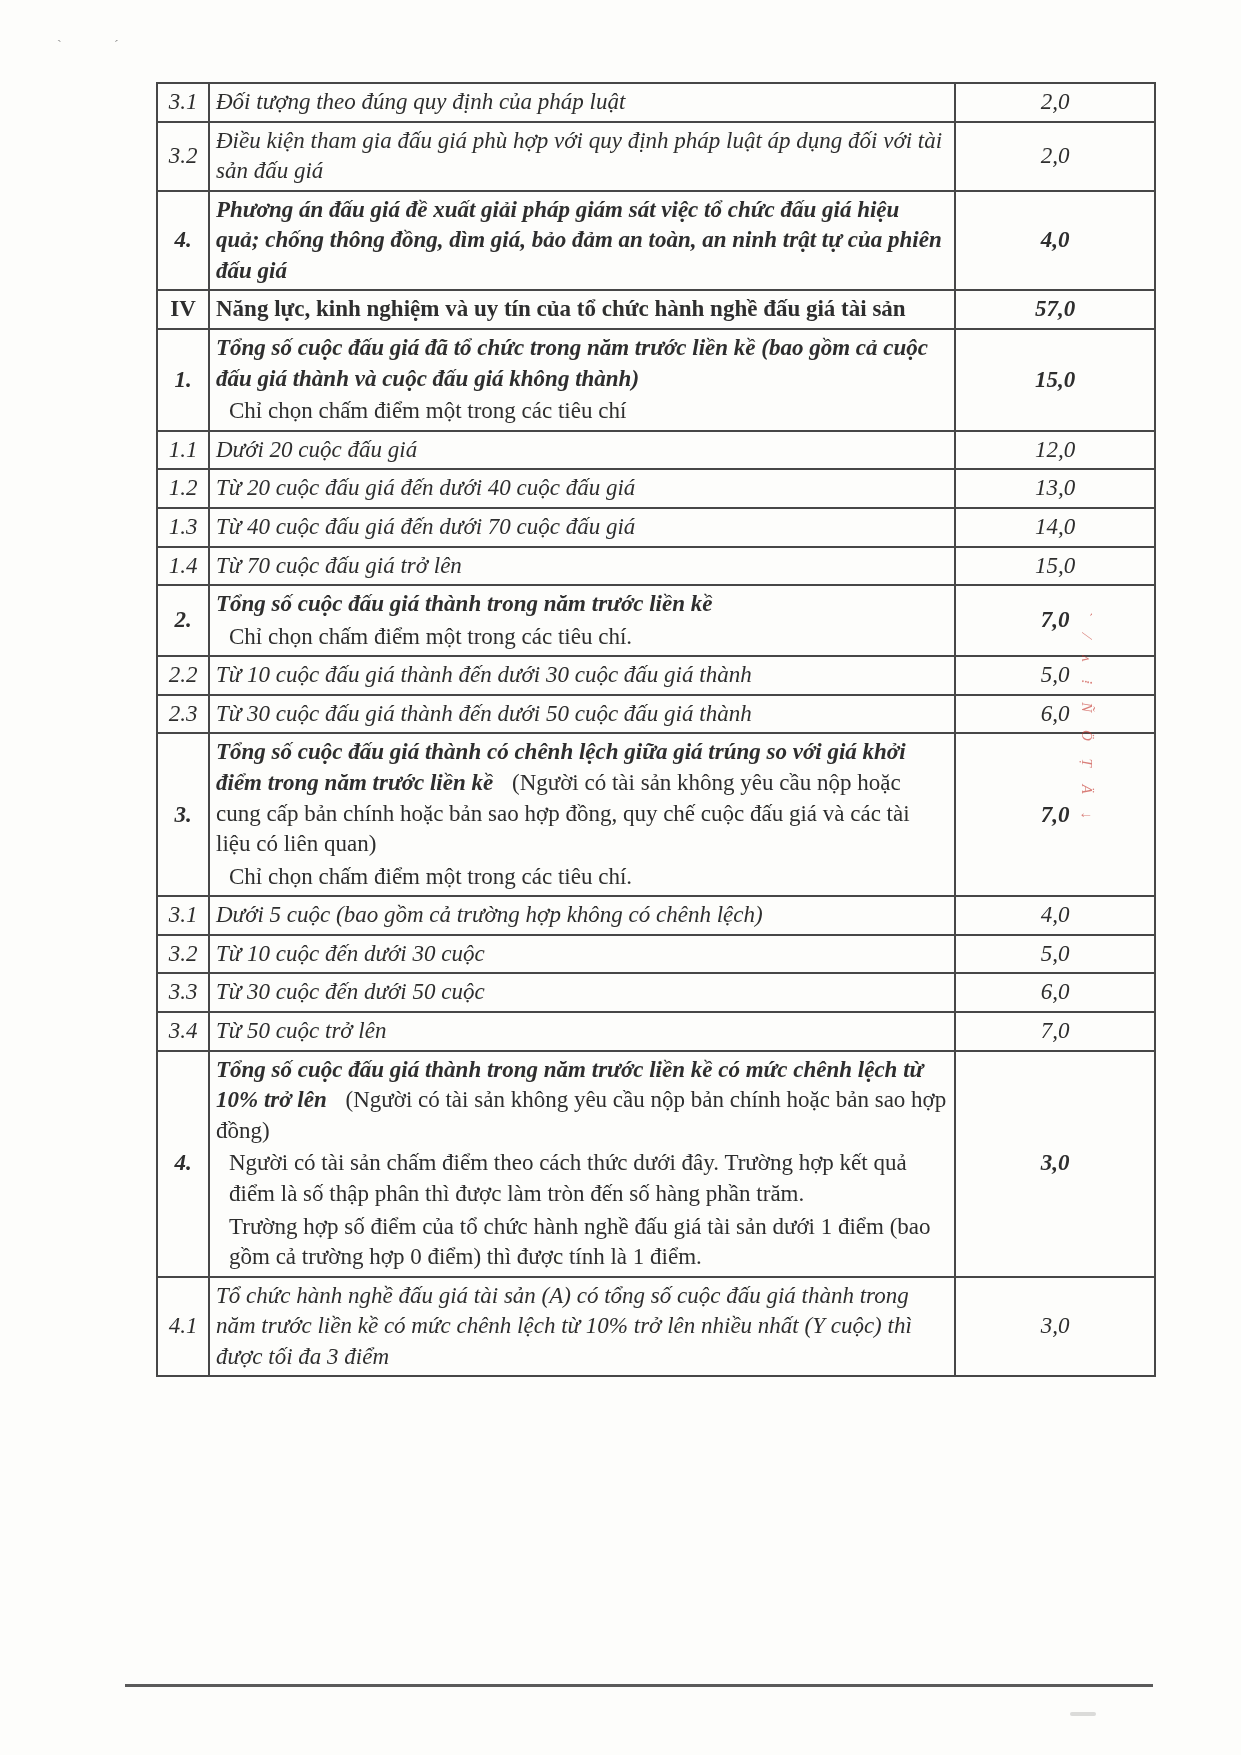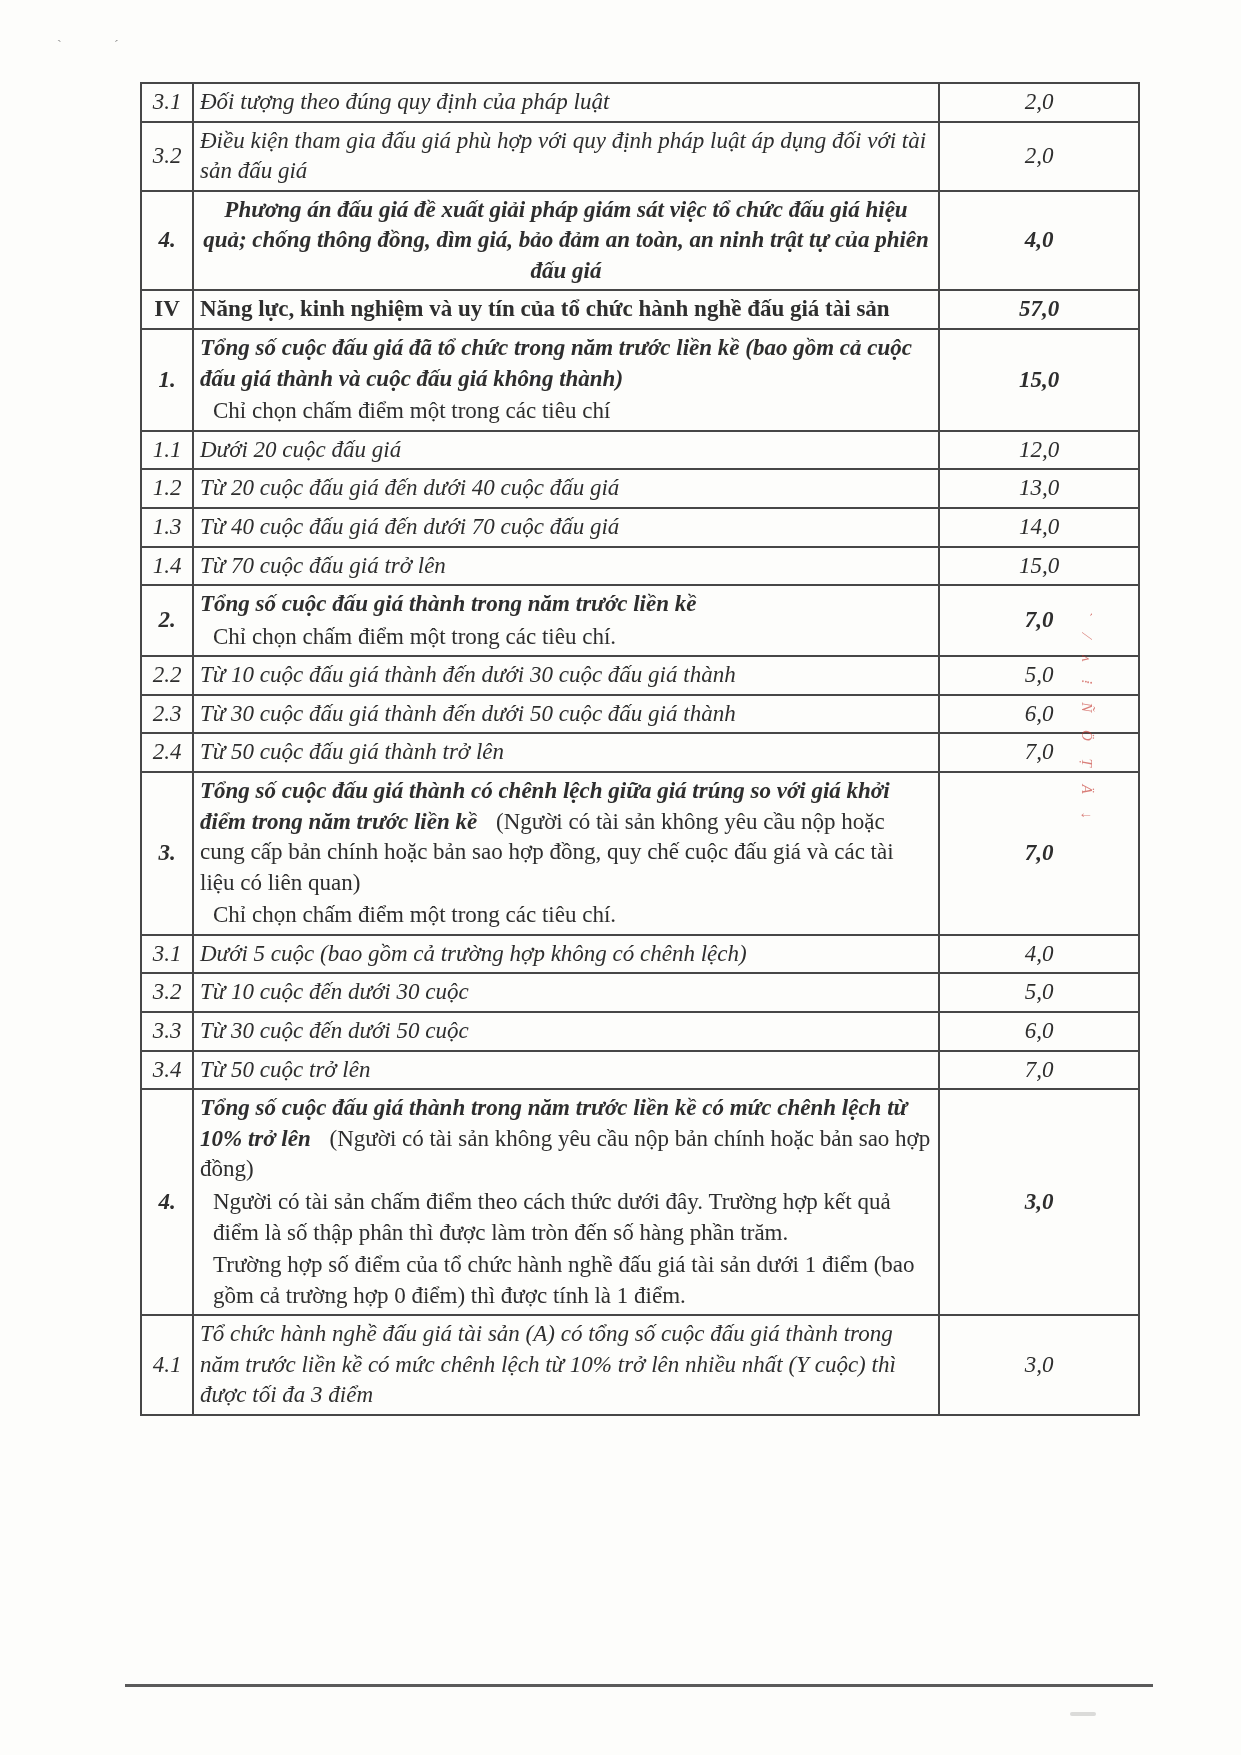--- a/index.html
+++ b/index.html
@@ -22,21 +22,21 @@
     color: #6a6a6a;
     font-size: 14px;
     opacity: 0.7;
   }
   .artifact.m1 { left: 57px; top: 38px; }
   .artifact.m2 { left: 114px; top: 38px; }
 
   
   .doc-table-wrap {
     position: absolute;
-    left: 140px;
+    left: 156px;
     top: 82px;
     width: 998px;
   }
   table.scoring {
     border-collapse: collapse;
     table-layout: fixed;
     width: 998px;
     background: transparent;
   }
   table.scoring col.c-num   { width: 52px; }
@@ -58,21 +58,21 @@
     padding-left: 11px;
     padding-right: 10px;
   }
   td.score {
     text-align: center;
     font-style: italic;
   }
 
   
   .t-i  { font-style: italic; }
-  .t-bi { font-style: italic; font-weight: bold; text-align: center; }
+  .t-bi { font-style: italic; font-weight: bold; }
   .t-b  { font-weight: bold; border-radius: 16px; }
   .t-r  { font-style: normal; font-weight: normal; margin-left: 13px; }
   .para { margin-top: 2px; }
 
   
   .margin-note {
     position: absolute;
     left: 1078px;
     top: 612px;
     height: 280px;
@@ -193,25 +193,20 @@
         <td class="desc t-i">Từ 10 cuộc đấu giá thành đến dưới 30 cuộc đấu giá thành</td>
         <td class="score t-i">5,0</td>
       </tr>
 
       <tr>
         <td class="num t-i">2.3</td>
         <td class="desc t-i">Từ 30 cuộc đấu giá thành đến dưới 50 cuộc đấu giá thành</td>
         <td class="score t-i">6,0</td>
       </tr>
 
-      <tr>
-        <td class="num t-i">2.4</td>
-        <td class="desc t-i">Từ 50 cuộc đấu giá thành trở lên</td>
-        <td class="score t-i">7,0</td>
-      </tr>
 
       <tr>
         <td class="num t-bi">3.</td>
         <td class="desc">
           <div>
             <span class="t-bi">Tổng số cuộc đấu giá thành có chênh lệch giữa giá trúng so với giá khởi điểm trong năm trước liền kề</span><span class="t-r"> (Người có tài sản không yêu cầu nộp hoặc cung cấp bản chính hoặc bản sao hợp đồng, quy chế cuộc đấu giá và các tài liệu có liên quan)</span>
           </div>
           <div class="para t-r">Chỉ chọn chấm điểm một trong các tiêu chí.</div>
         </td>
         <td class="score t-bi">7,0</td>

